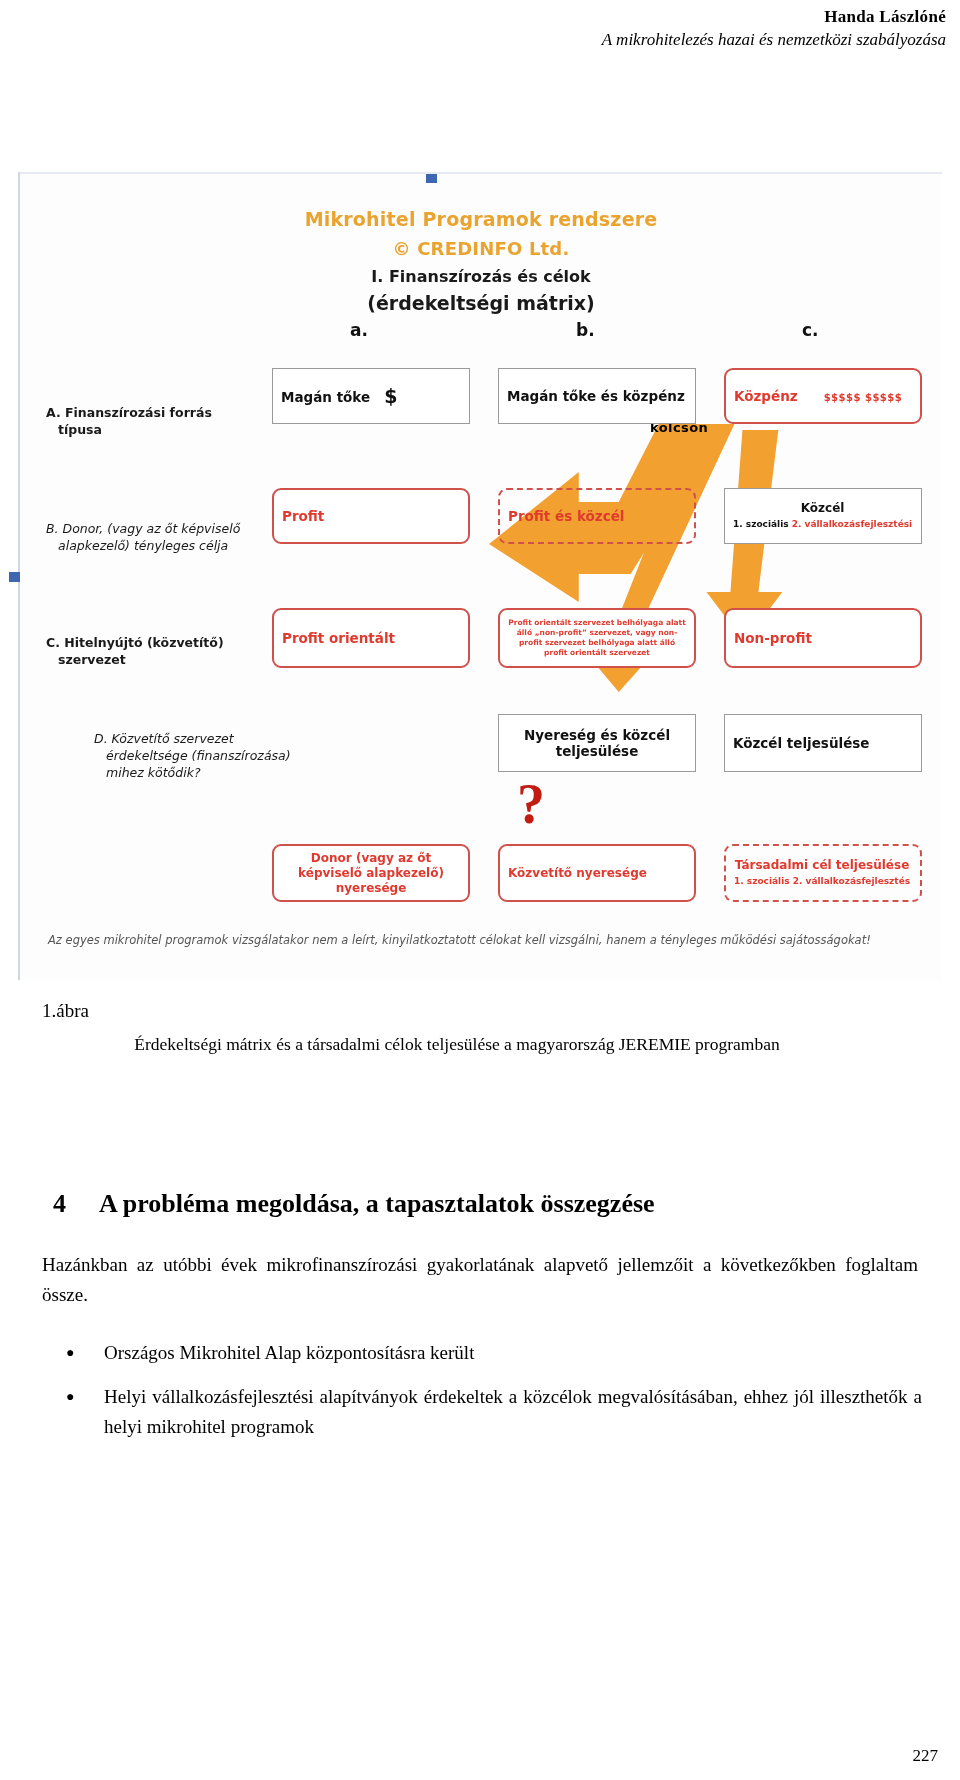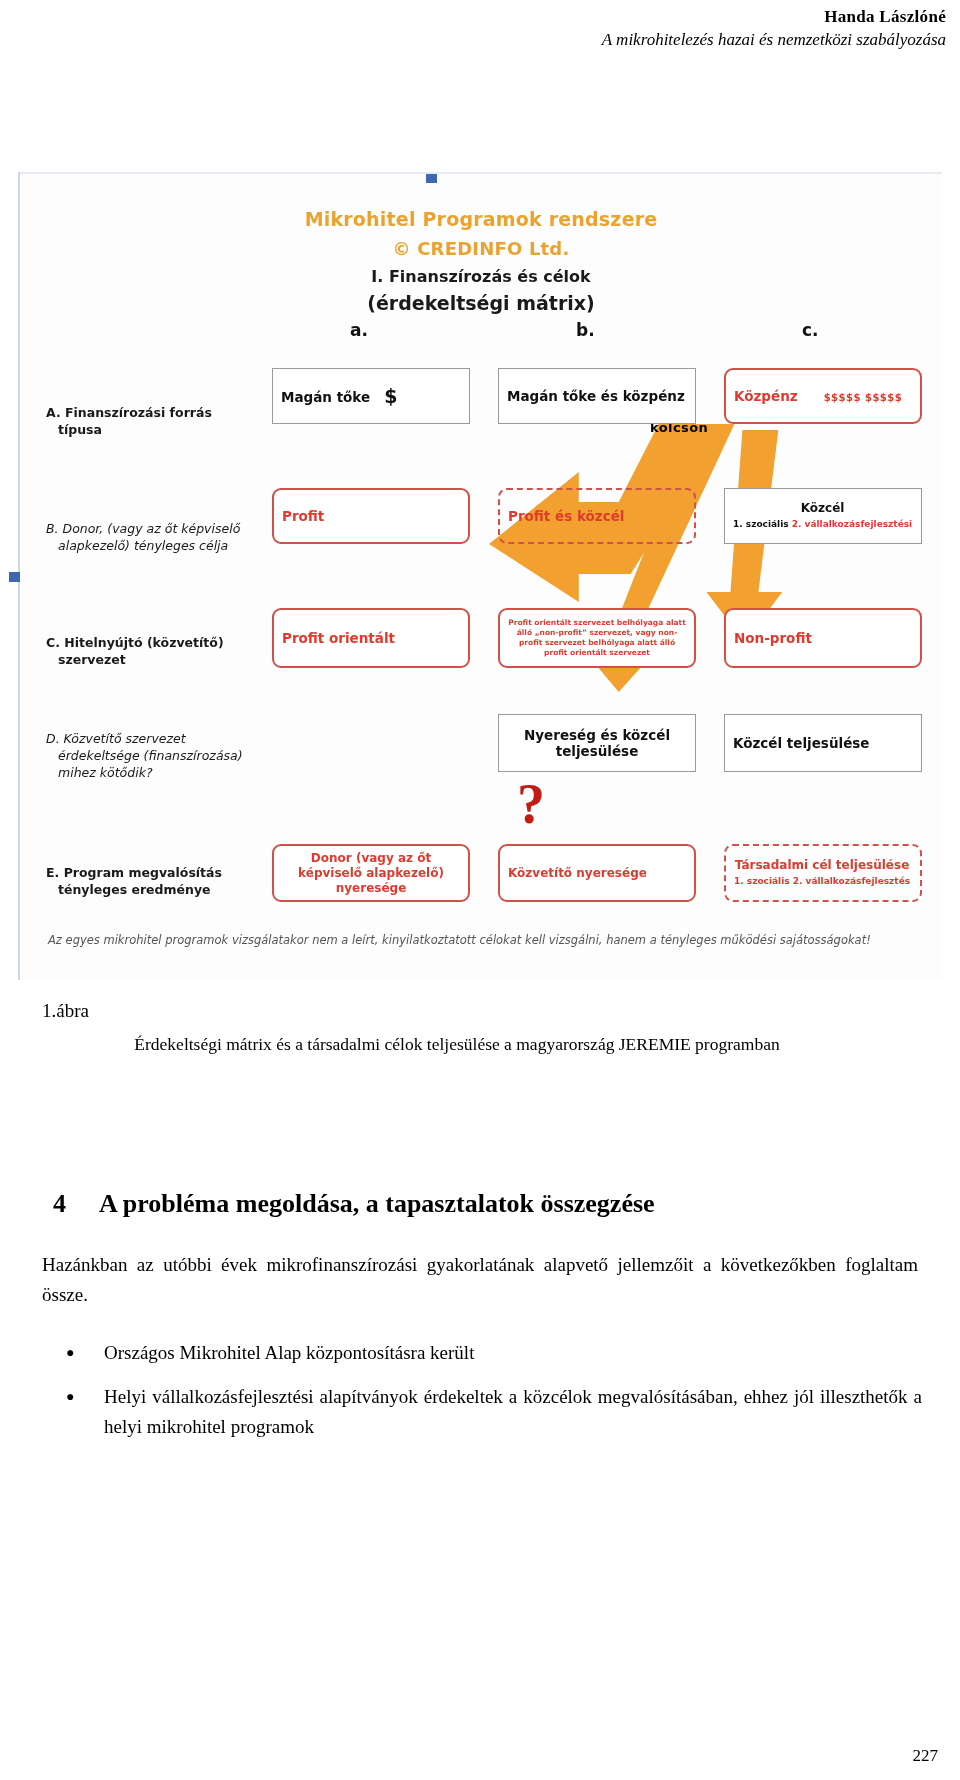--- a/index.html
+++ b/index.html
@@ -77,21 +77,21 @@
     font-family:"DejaVu Sans", sans-serif;
     font-size:12.5px;line-height:17px;color:#1a1a1a;
   }
   .rowlabel.bold{font-weight:bold;}
   .rowlabel.ital{font-style:italic;}
   .rowlabel .ind{display:block;padding-left:12px;}
 
   .rowlabel.rA{top:232px;}
   .rowlabel.rB{top:348px;}
   .rowlabel.rC{top:462px;}
-  .rowlabel.rD{top:558px;}
+  .rowlabel.rD{top:558px;margin-left:48px;}
   .rowlabel.rE{top:692px;}
 
   
   .cell{
     position:absolute;box-sizing:border-box;
     display:flex;align-items:center;justify-content:flex-start;
     text-align:center;
     font-family:"DejaVu Sans", sans-serif;
     font-weight:bold;
     background:#fff;
@@ -274,24 +274,20 @@
     </div>
     <div class="cell grey c-x2 r-D">
       <span class="cellinner">Nyereség és közcél teljesülése</span>
     </div>
     <div class="cell grey c-x3 r-D">
       <span class="cellinner">Közcél teljesülése</span>
     </div>
 
     <div class="qmark">?</div>
 
-    <div class="rowlabel bold rE">
-      <span>E. Program megvalósítás</span>
-      <span class="ind">tényleges eredménye</span>
-    </div>
     <div class="cell red c-x1 r-E">
       <span class="cellinner sm">Donor (vagy az őt képviselő alapkezelő) nyeresége</span>
     </div>
     <div class="cell red c-x2 r-E">
       <span class="cellinner sm">Közvetítő nyeresége</span>
     </div>
     <div class="cell reddash c-x3 r-E">
       <span class="cellinner sm">
         <span>Társadalmi cél teljesülése</span><br>
         <span class="kozcel-line2"><span>1. szociális</span> <span>2. vállalkozásfejlesztés</span></span>

